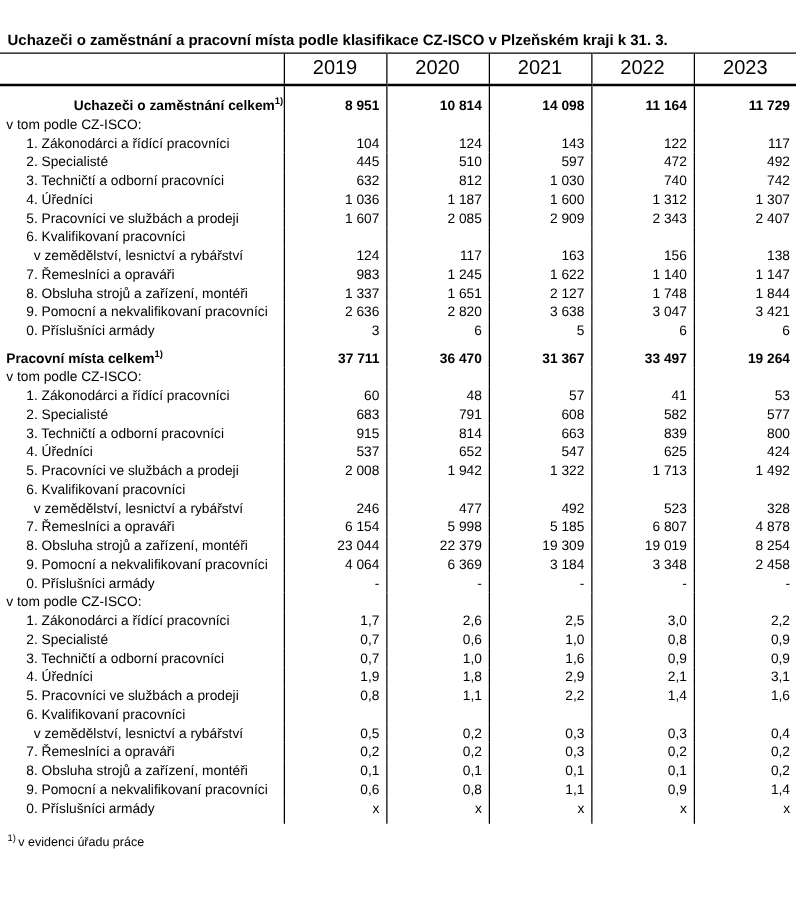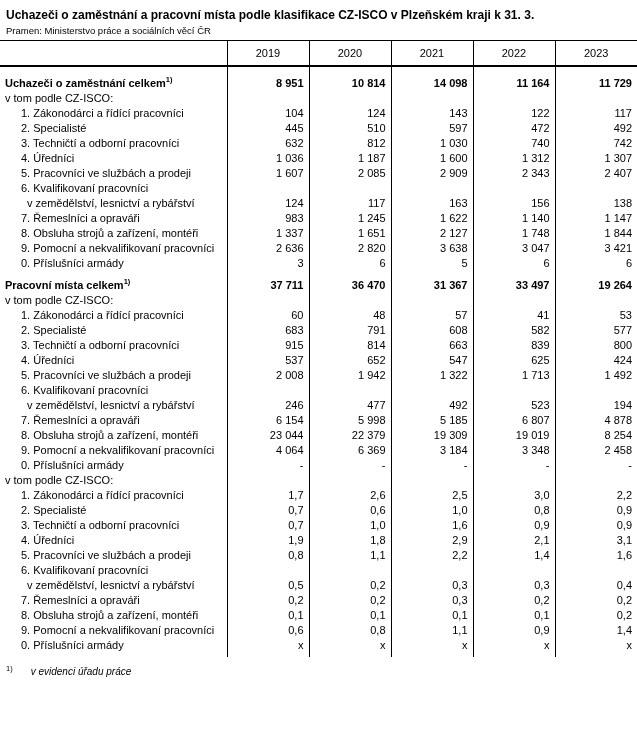--- a/index.html
+++ b/index.html
@@ -3,64 +3,63 @@
 <meta charset="utf-8">
 <style>
   * { margin: 0; padding: 0; box-sizing: border-box; }
   html, body { background: #fff; }
   body {
     width: 637px; height: 729px;
     font-family: "Liberation Sans", sans-serif;
     color: #000;
     overflow: hidden;
   }
-  .page { width: 613px; height: 729px; padding-top: 8px; background: #fff; }
+  .page { width: 613px; height: 729px; padding-top: 25px; background: #fff; }
   .title {
     font-size: 12px; font-weight: bold;
     margin: 0 6px 3px 6px;
     white-space: nowrap;
   }
   .source { font-size: 9.5px; margin: 0 6px 4px 6px; }
   table.data-table { width: 637px; border-collapse: collapse; table-layout: fixed; }
   col.c-label { width: 227px; }
   col.c-year  { width: 82px; }
   thead th {
     border-top: 1px solid #000;
     border-bottom: 2px solid #000;
     height: 25px;
-    font-size: 11px; font-weight: normal;
+    font-size: 16px; font-weight: normal;
     text-align: center; vertical-align: middle;
   }
   thead th.year-cell { border-left: 1px solid #000; }
   tbody th, tbody td {
     font-size: 11px; font-weight: normal;
     vertical-align: bottom; line-height: 13px;
     white-space: nowrap;
   }
   tbody td.num { text-align: right; padding-right: 5px; border-left: 1px solid #000; }
   tbody th.lbl { text-align: left; padding-left: 5px; overflow: hidden; }
   .indent-0 { padding-left: 5px; }
   .indent-1 { padding-left: 21px !important; }
   .indent-2 { padding-left: 27px !important; margin-top: 40px; }
   tr.item-row > th, tr.item-row > td { height: 15px; }
   tr.total-row > th, tr.total-row > td { font-weight: bold; }
-  tr.first-total > th, tr.first-total > td { height: 24px; }
+  tr.first-total > th, tr.first-total > td { height: 24px; text-align: right; }
   tr.gap-total > th, tr.gap-total > td { height: 22px; margin-left: 20px; }
   tr.final-row > th, tr.final-row > td { height: 20px; padding-bottom: 5px; }
   sup.fn { font-size: 7.5px; line-height: 0; }
   .footnote { font-size: 10px; margin: 7px 6px 0 6px; }
   .footnote sup { font-size: 7.5px; }
-  .footnote span { margin-left: 18px; font-style: italic; }
+  .footnote span { margin-left: 2px; }
 </style>
 </head>
 <body>
 
 <div class="page">
   <div class="title">Uchazeči o zaměstnání a pracovní místa podle klasifikace CZ-ISCO v Plzeňském kraji k 31. 3.</div>
-  <div class="source">Pramen: Ministerstvo práce a sociálních věcí ČR</div>
 
   <table class="data-table">
     <colgroup>
       <col class="c-label">
       <col class="c-year">
         <col class="c-year">
         <col class="c-year">
         <col class="c-year">
         <col class="c-year">
     </colgroup>
@@ -242,21 +241,21 @@
           <td class="num"></td>
           <td class="num"></td>
           <td class="num"></td>
         </tr>
         <tr class="item-row">
           <th class="lbl indent-2">v zemědělství, lesnictví a rybářství</th>
           <td class="num">246</td>
           <td class="num">477</td>
           <td class="num">492</td>
           <td class="num">523</td>
-          <td class="num">194</td>
+          <td class="num">328</td>
         </tr>
         <tr class="item-row">
           <th class="lbl indent-1">7. Řemeslníci a opraváři</th>
           <td class="num">6 154</td>
           <td class="num">5 998</td>
           <td class="num">5 185</td>
           <td class="num">6 807</td>
           <td class="num">4 878</td>
         </tr>
         <tr class="item-row">

